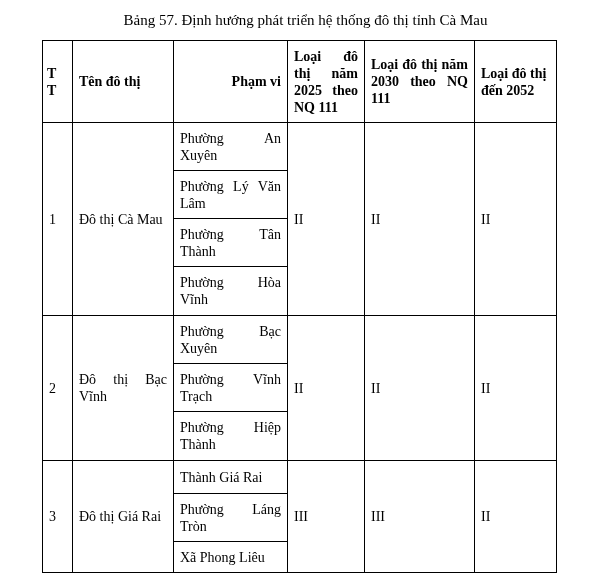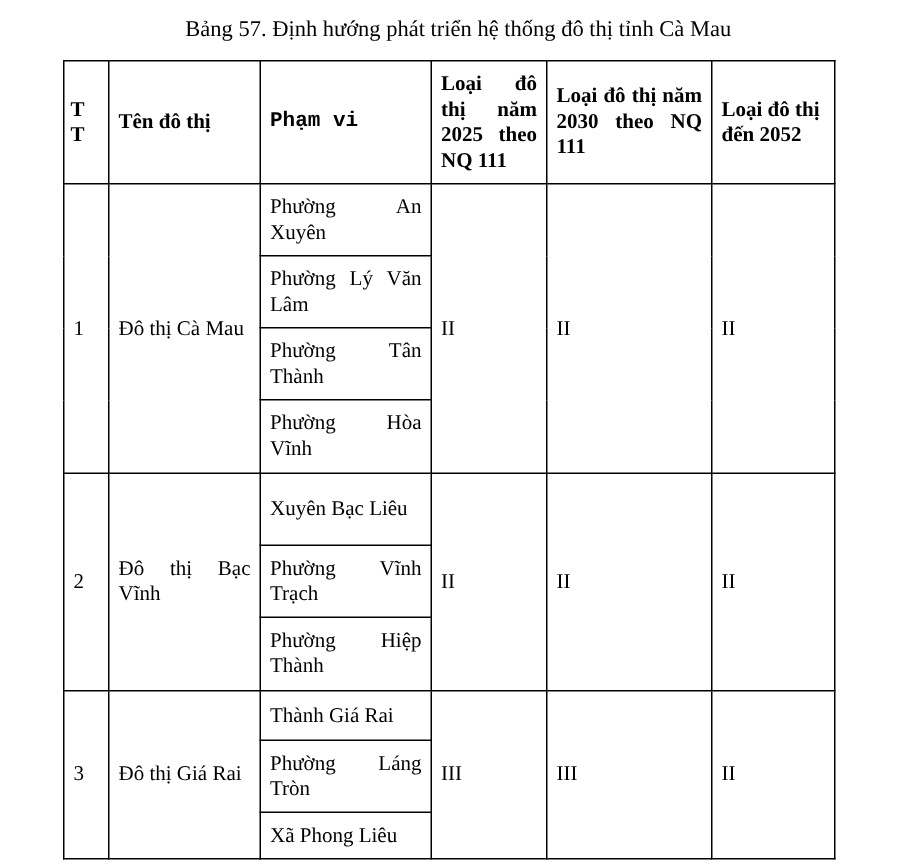--- a/index.html
+++ b/index.html
@@ -4,21 +4,21 @@
 <style>
   html, body { margin:0; padding:0; background:#ffffff; }
   body { width:611px; height:576px; position:relative; overflow:hidden;
          font-family:"Liberation Serif", "DejaVu Serif", serif; color:#000; }
   .title { position:absolute; top:12px; left:0; width:611px; text-align:center;
            font-weight:normal; font-size:15px; }
   table { position:absolute; left:42px; top:40px; border-collapse:collapse;
           font-size:14px; line-height:17px; }
   td, th { border:1.5px solid #000; padding:0 6px; vertical-align:middle; }
   th { font-weight:bold; text-align:left; }
-  th.center { text-align:left;font-family:Liberation Mono, monospace; }
+  th.center { text-align:right; }
   .just { text-align:justify; text-align-last:auto; }
   .sub { height:48px; box-sizing:border-box; padding:2px 6px; }
 </style>
 </head>
 <body>
 
 <div class="title">Bảng 57. Định hướng phát triển hệ thống đô thị tỉnh Cà Mau</div>
 
 <table>
   <colgroup>
@@ -53,21 +53,21 @@
   <tr style="height:48px">
     <td class="sub just">Phường Tân Thành</td>
   </tr>
   <tr style="height:49px">
     <td class="sub just">Phường Hòa Vĩnh</td>
   </tr>
 
   <tr style="height:48px">
     <td rowspan="3">2</td>
     <td rowspan="3" class="just">Đô thị Bạc Vĩnh</td>
-    <td class="sub just">Xuyên Bạc Liêu</td>
+    <td class="sub just">Phường Bạc Xuyên</td>
     <td rowspan="3">II</td>
     <td rowspan="3">II</td>
     <td rowspan="3">II</td>
   </tr>
   <tr style="height:48px">
     <td class="sub just">Phường Vĩnh Trạch</td>
   </tr>
   <tr style="height:49px">
     <td class="sub just">Phường Hiệp Thành</td>
   </tr>

